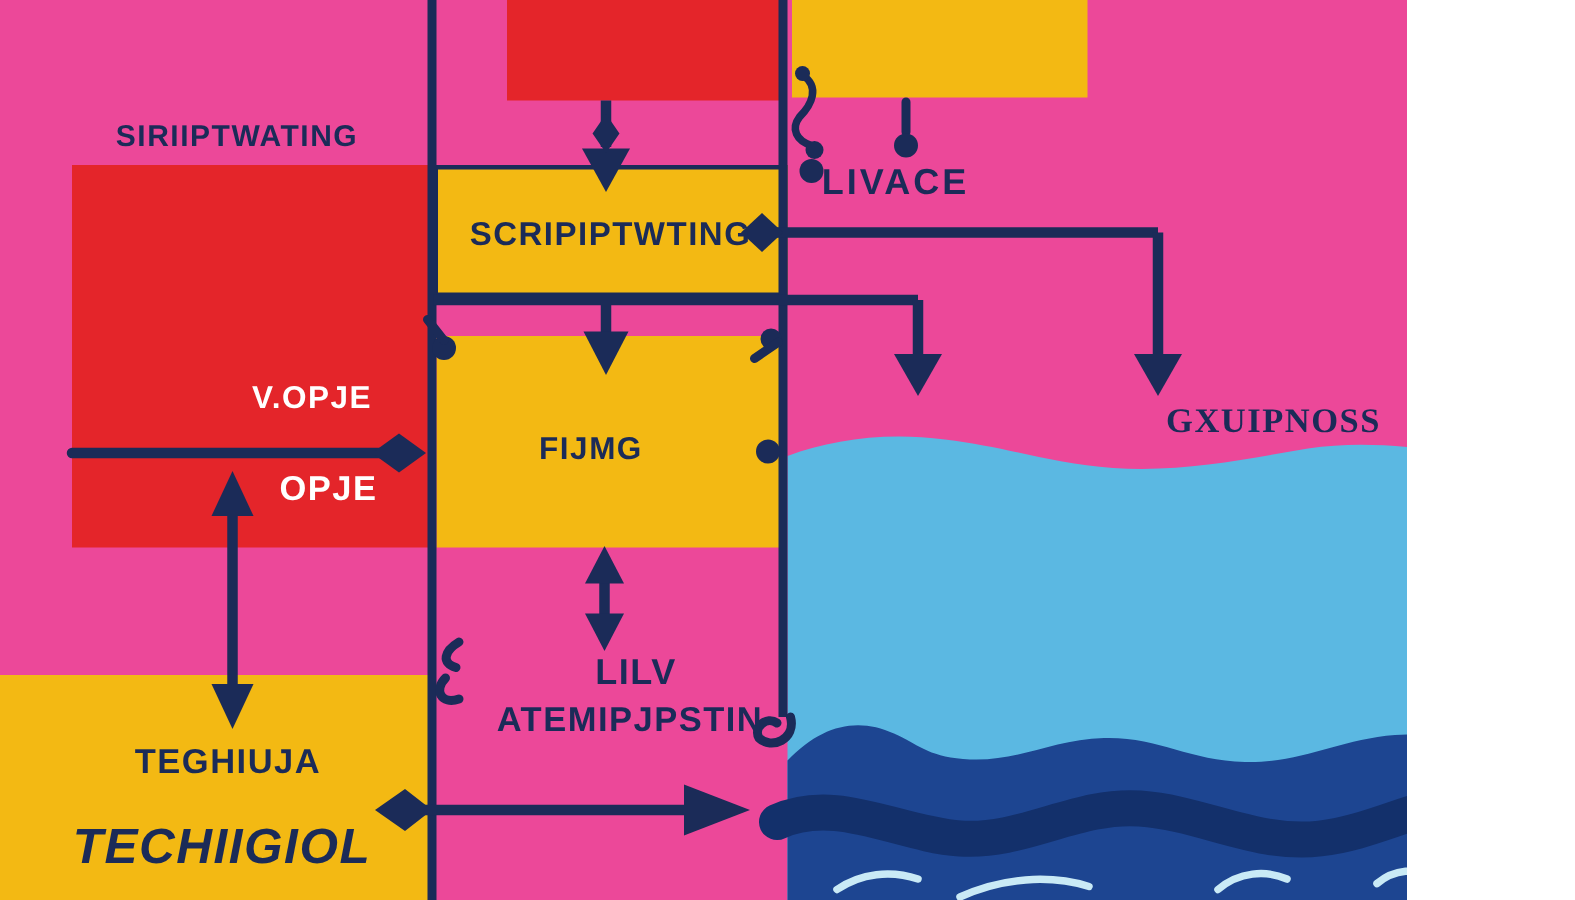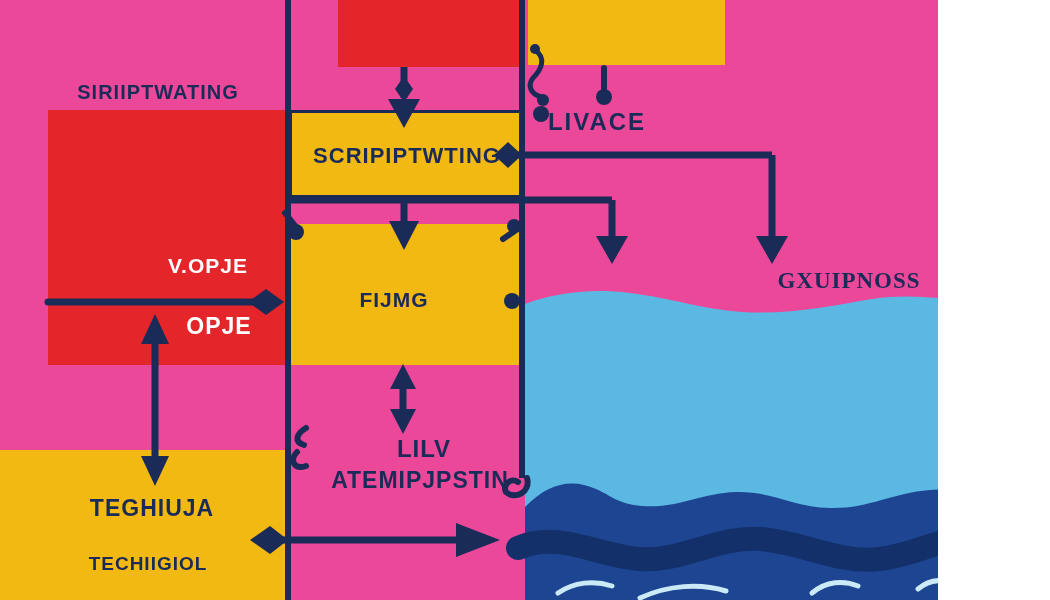--- a/index.html
+++ b/index.html
@@ -21,21 +21,21 @@
   .lbl.white{color:#FFFFFF;text-align:right;}
 
   .top-red{left:338px;top:0;width:184px;height:67px;background:#E4252A;}
   .top-yellow{left:528px;top:0;width:197px;height:65px;background:#F3B913;}
   .scripting-box{left:289px;top:110px;width:236px;height:88px;background:#F3B913;border:3px solid #1B2B58;box-sizing:border-box;}
   .main-red{left:48px;top:110px;width:240px;height:255px;background:#E4252A;}
   .fijmg-box{left:291px;top:224px;width:229px;height:141px;background:#F3B913;}
   .tech-box{left:0;top:450px;width:288px;height:150px;background:#F3B913;}
 
   .f20{font-size:20px;} .f21{font-size:21px;} .f22{font-size:22px;}
-  .f23{font-size:23px;} .f24{font-size:24px;} .f25{font-size:19px;}
+  .f23{font-size:23px;} .f24{font-size:24px;} .f25{font-size:33px;font-style:italic;}
 </style>
 </head>
 <body>
 
 <div class="stage">
 
   <div class="box top-red"></div>
   <div class="box top-yellow"></div>
   <div class="box scripting-box"></div>
   <div class="box main-red"></div>

